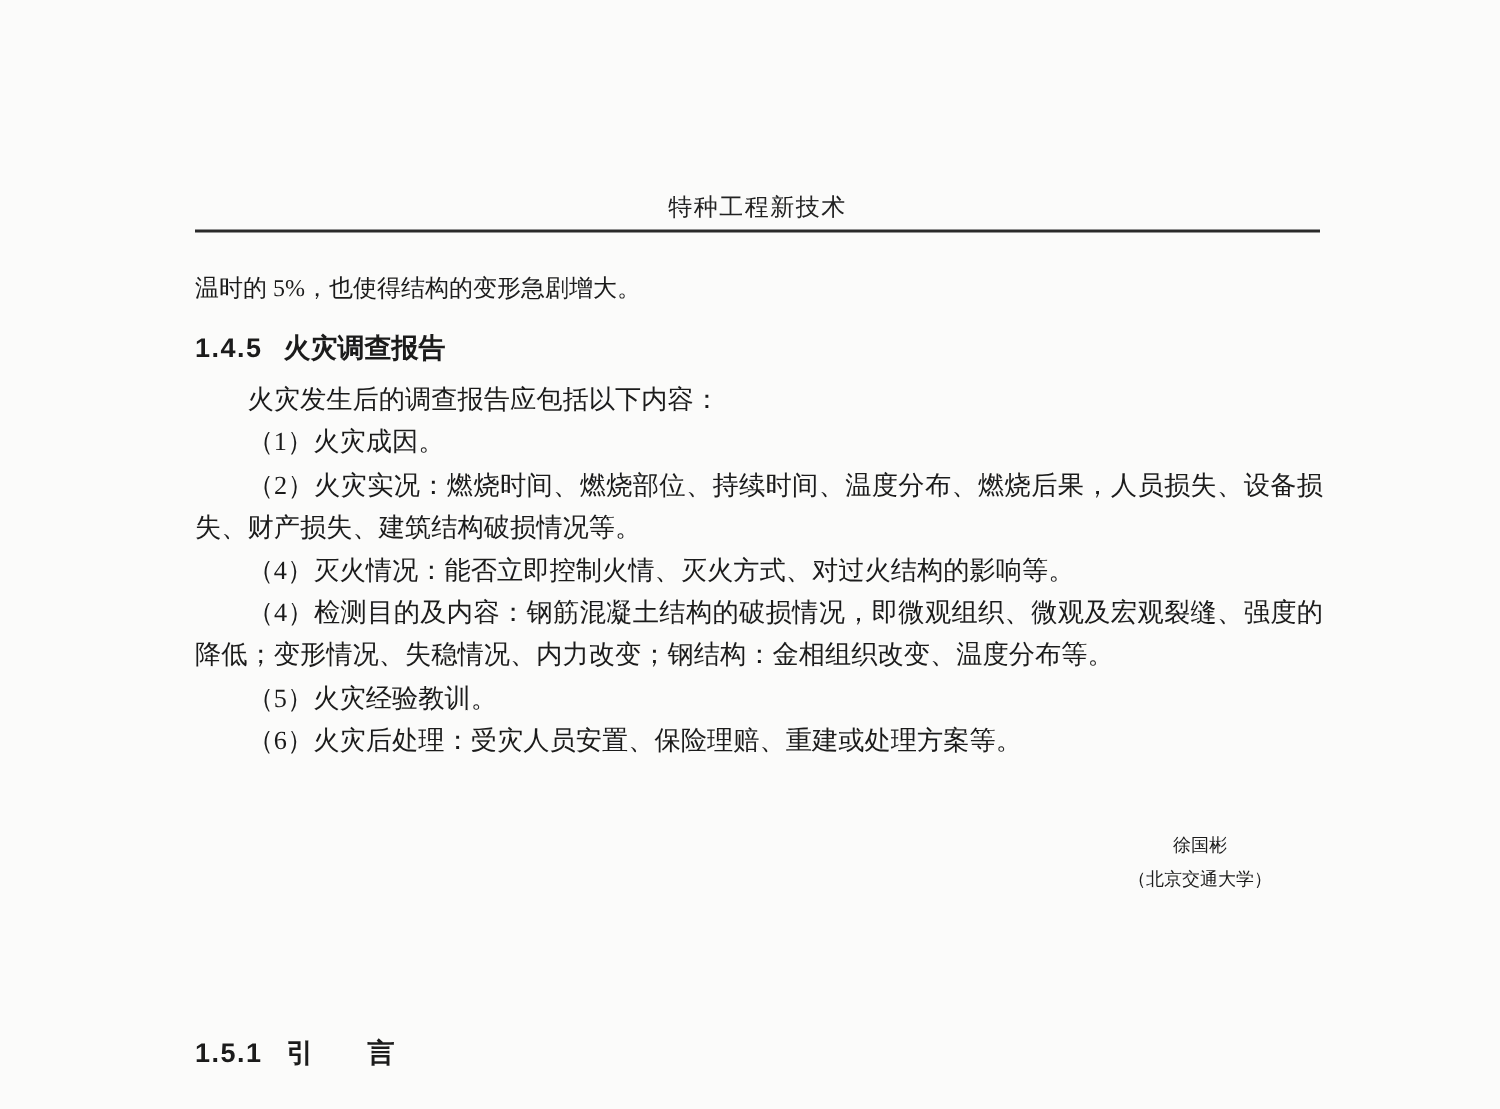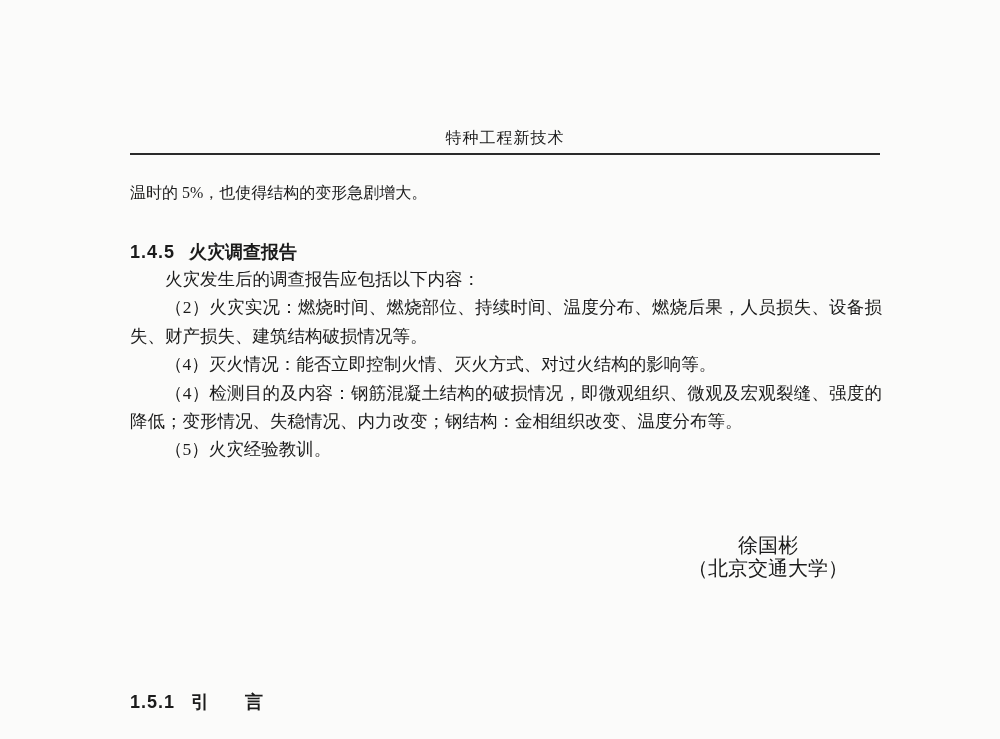--- a/index.html
+++ b/index.html
@@ -32,40 +32,39 @@
     top: 181px; left: 130px; width: 750px;
     font-size: 16px;
     line-height: 24px;
   }
   .heading-145 {
     position: absolute;
     top: 220px; left: 130px; width: 750px;
     font-size: 18px;
     font-weight: 700;
     font-family: "Liberation Sans", "DejaVu Sans", sans-serif;
-    margin-top: 20px;
   }
   .heading-145 .sec-num { margin-right: 14px; letter-spacing: 1px; }
   .report-block {
     position: absolute;
-    top: 265px; left: 130px; width: 752px;
+    top: 252px; left: 130px; width: 752px;
     font-size: 17.5px;
     line-height: 28.4px;
   }
   .report-block p {
     text-indent: 2em;
     text-align: justify;
     text-justify: inter-character;
   }
   .attribution {
     position: absolute;
-    top: 534px; left: 130px; width: 750px;
+    top: 552px; left: 130px; width: 750px;
     text-align: right;
     padding-right: 32px;
-    font-size: 20px;
+    font-size: 12px;
     line-height: 22.5px;
   }
   .attribution .attr-inner {
     display: inline-block;
     text-align: center;
   }
   .heading-15 {
     position: absolute;
     top: 624px; left: 130px; width: 750px;
     text-align: center;
@@ -93,24 +92,26 @@
   <div class="header-rule"></div>
 
   <div class="intro-line">温时的 5%，也使得结构的变形急剧增大。</div>
 
   <div class="heading-145">
     <span class="sec-num">1.4.5</span><span>火灾调查报告</span>
   </div>
 
   <div class="report-block">
     <p>火灾发生后的调查报告应包括以下内容：</p>
+    <p>（1）火灾成因。</p>
     <p>（2）火灾实况：燃烧时间、燃烧部位、持续时间、温度分布、燃烧后果，人员损失、设备损失、财产损失、建筑结构破损情况等。</p>
     <p>（4）灭火情况：能否立即控制火情、灭火方式、对过火结构的影响等。</p>
     <p>（4）检测目的及内容：钢筋混凝土结构的破损情况，即微观组织、微观及宏观裂缝、强度的降低；变形情况、失稳情况、内力改变；钢结构：金相组织改变、温度分布等。</p>
     <p>（5）火灾经验教训。</p>
+    <p>（6）火灾后处理：受灾人员安置、保险理赔、重建或处理方案等。</p>
   </div>
 
   <div class="attribution">
     <span class="attr-inner">
       <span>徐国彬</span><br>
       <span>（北京交通大学）</span>
     </span>
   </div>
 
 

